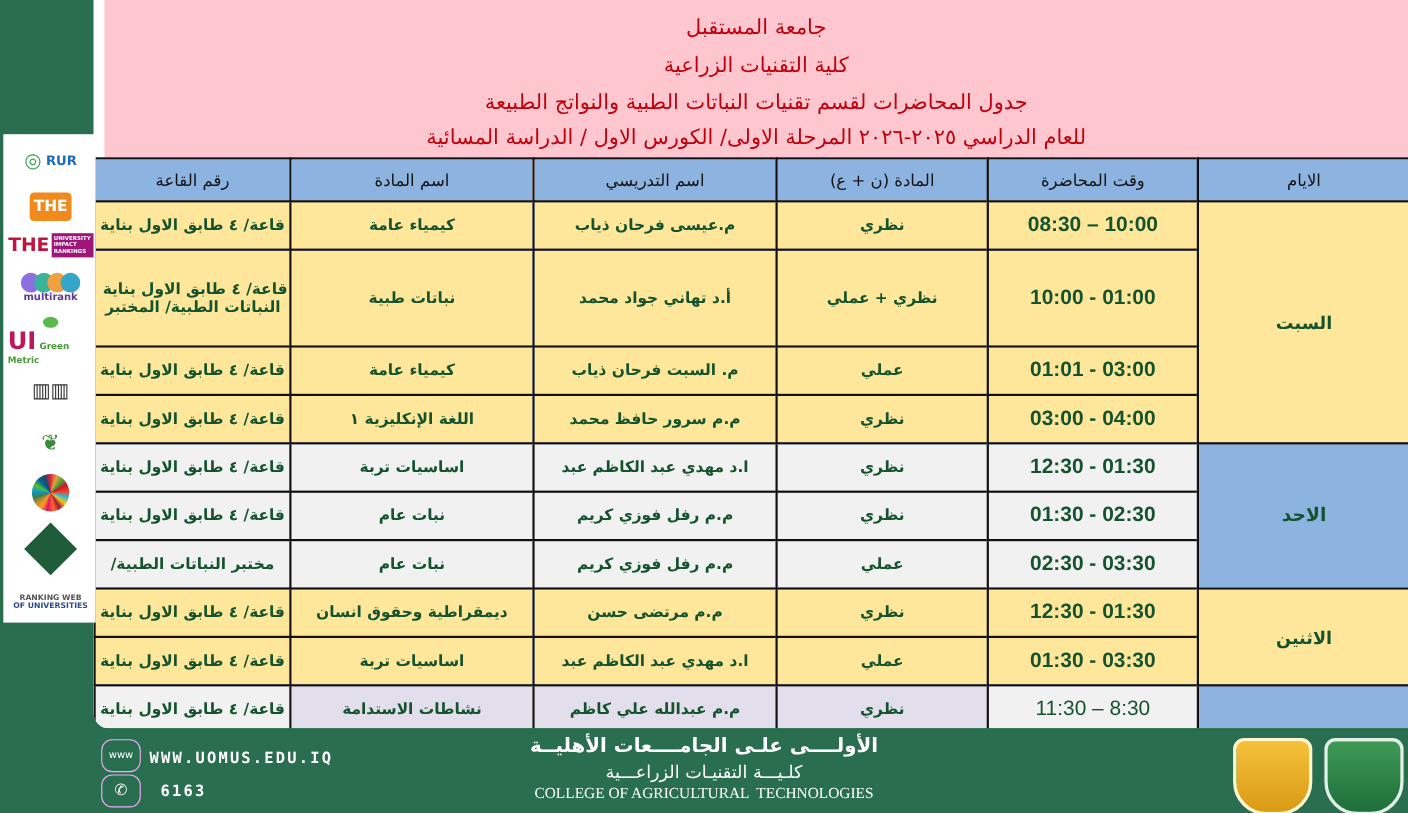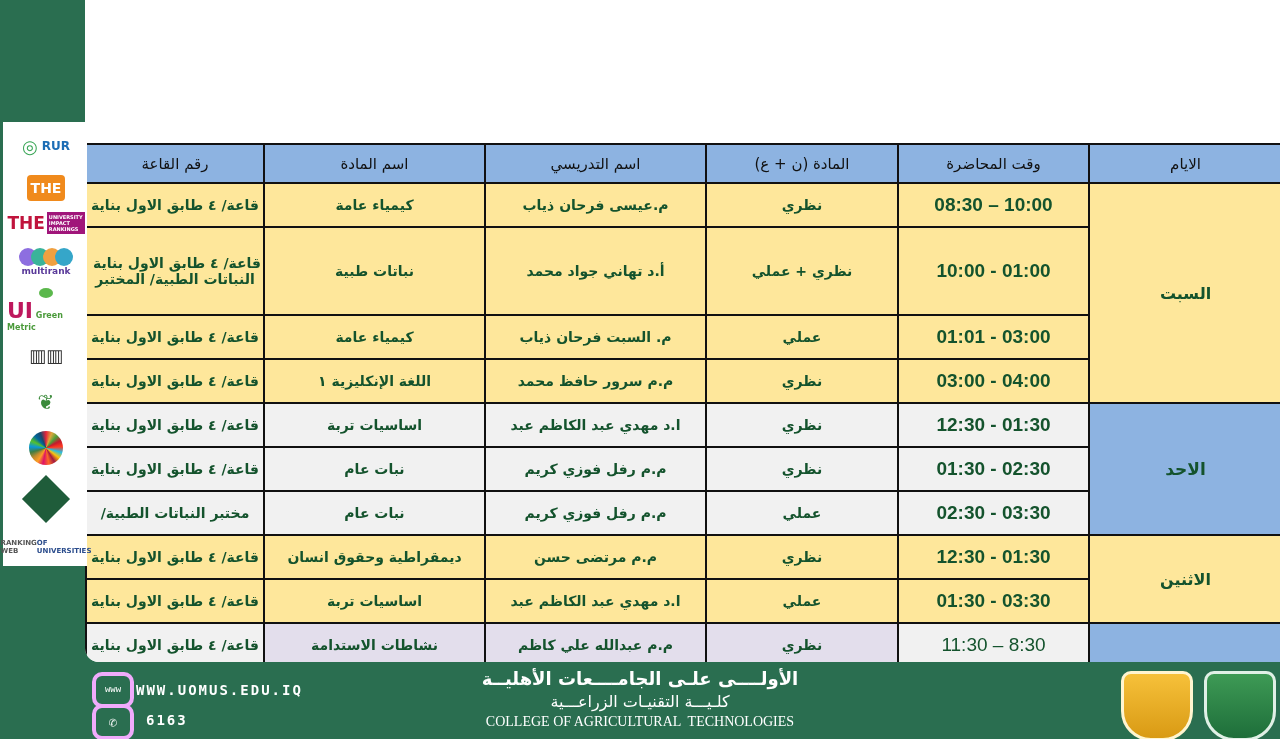--- a/index.html
+++ b/index.html
@@ -18,29 +18,35 @@
   td.room { text-align:right; font-size:14px; }
   tr.y td { background:#fee79b; }
   tr.g td { background:#f1f1f1; }
   tr.p td.sub, tr.p td.ins { background:#e3deec; }
   tr.p td { background:#f1f1f1; }
   td.day-y { background:#fee79b !important; font-size:16px; }
   td.day-b { background:#8db3e1 !important; font-size:17px; }
   .sidebar { position:absolute; left:3px; top:122px; width:84px; height:444px; background:#ffffff; }
   .logo { position:absolute; left:4px; width:78px; display:flex; align-items:center; justify-content:center; font-size:10px; font-weight:bold; }
   .footer { position:absolute; left:0; top:662px; width:1280px; height:77px; background:#2a6e50; color:#fff; }
-  .circ { position:absolute; width:34px; height:28px; border:4px solid #f0abfc; border-radius:10px; display:flex; align-items:center; justify-content:center; font-size:9px; color:#fff;font-family:Liberation Mono, monospace; }
+  .circ { position:absolute; width:34px; height:28px; border:1px solid #f0abfc; border-radius:10px; display:flex; align-items:center; justify-content:center; font-size:9px; color:#fff; }
   .ft-text { position:absolute; font-family:"DejaVu Sans Mono", monospace; font-weight:bold; letter-spacing:2px; font-size:14px; }
   .center-text { position:absolute; left:420px; width:440px; text-align:center; }
   .badge { position:absolute; top:671px; width:66px; height:64px; border-radius:10px 10px 30px 30px; }
 </style>
 </head>
 <body>
 
 <div class="frame">
+  <div class="header">
+    <div class="l1">جامعة المستقبل</div>
+    <div class="l2">كلية التقنيات الزراعية</div>
+    <div class="l3">جدول المحاضرات لقسم تقنيات النباتات الطبية والنواتج الطبيعة</div>
+    <div class="l4">للعام الدراسي ٢٠٢٥-٢٠٢٦ المرحلة الاولى/ الكورس الاول / الدراسة المسائية</div>
+  </div>
 
   <table class="sched">
     <colgroup>
       <col style="width:193px">
         <col style="width:191px">
         <col style="width:192px">
         <col style="width:221px">
         <col style="width:221px">
         <col style="width:178px">
     </colgroup>
@@ -165,21 +171,21 @@
       <span><span style="color:#be185d;font-size:22px">UI</span> Green Metric</span>
     </div>
   <div class="logo" style="top:218px;height:30px;font-size:18px;color:#333">▥▥</div>
   <div class="logo" style="top:258px;height:44px;color:#3a8a3a;font-size:20px">❦</div>
   <div class="logo" style="top:306px;height:40px">
       <span style="width:34px;height:34px;border-radius:50%;background:conic-gradient(#e5243b,#dda63a,#4c9f38,#c5192d,#ff3a21,#26bde2,#fcc30b,#a21942,#fd6925,#dd1367,#fd9d24,#bf8b2e,#3f7e44,#0a97d9,#56c02b,#00689d,#19486a,#e5243b);display:inline-block"></span>
     </div>
   <div class="logo" style="top:352px;height:50px">
       <span style="width:34px;height:34px;background:#1f5c3a;transform:rotate(45deg);display:inline-block"></span>
     </div>
-  <div class="logo" style="top:412px;height:26px;color:#555;font-size:7px;">
+  <div class="logo" style="top:412px;height:26px;color:#555;font-size:7px;flex-direction:column">
       <span>RANKING WEB</span>
       <span style="color:#2a4c8c">OF UNIVERSITIES</span>
     </div>
 </div>
 
 <div class="footer">
   <div class="circ" style="left:92px;top:10px">www</div>
   <div class="ft-text" style="left:136px;top:20px">WWW.UOMUS.EDU.IQ</div>
   <div class="circ" style="left:92px;top:42px;font-size:14px">✆</div>
   <div class="ft-text" style="left:146px;top:50px">6163</div>

